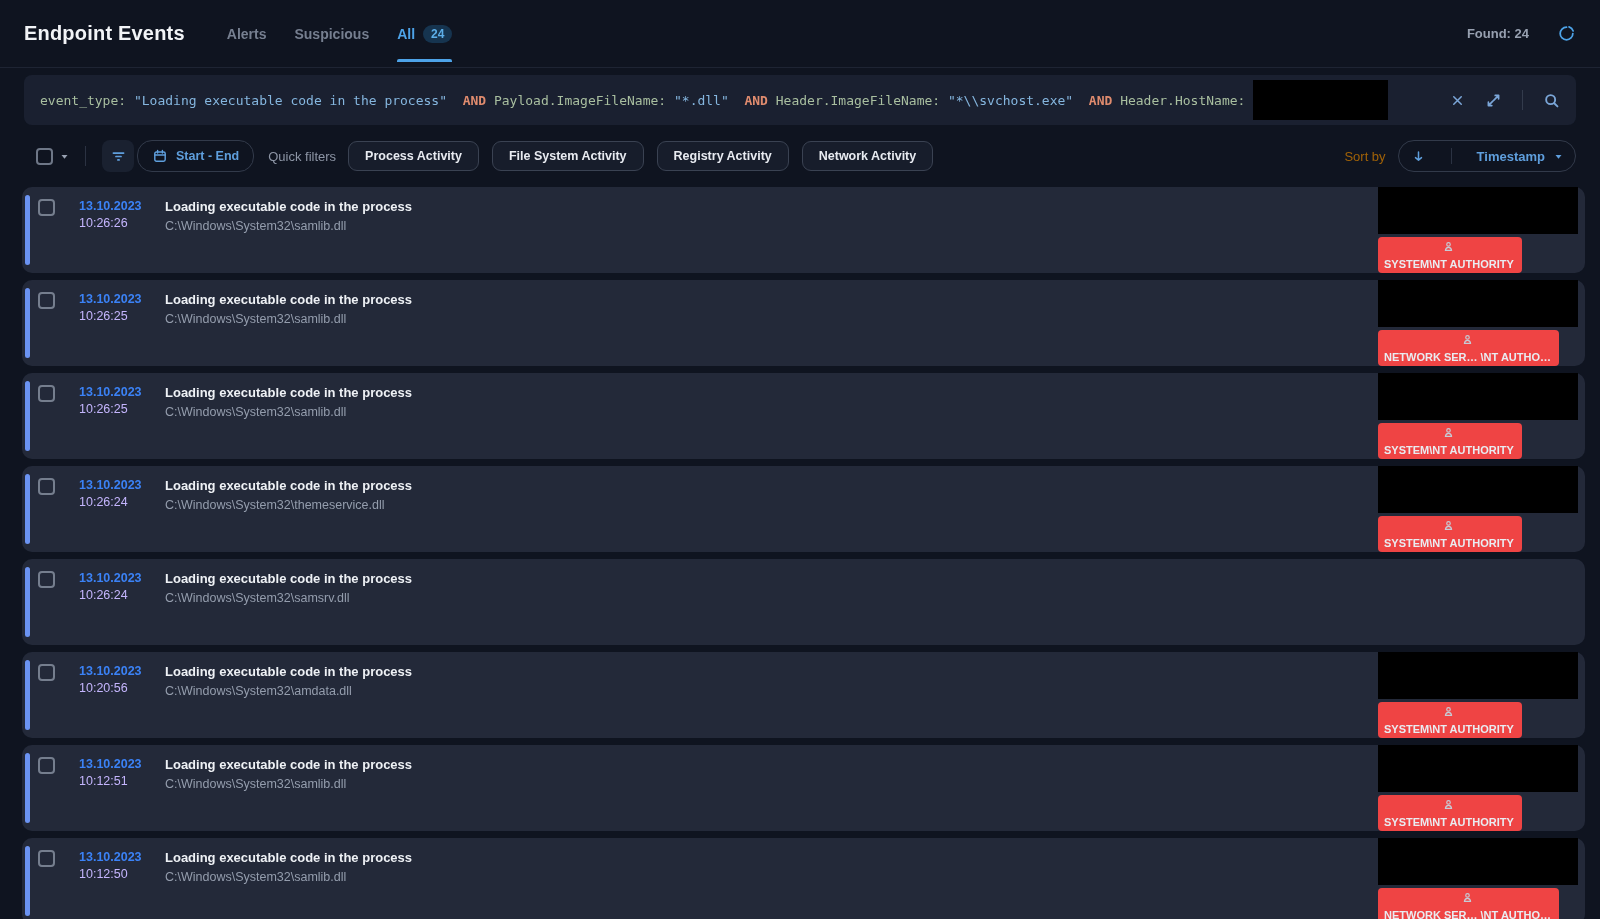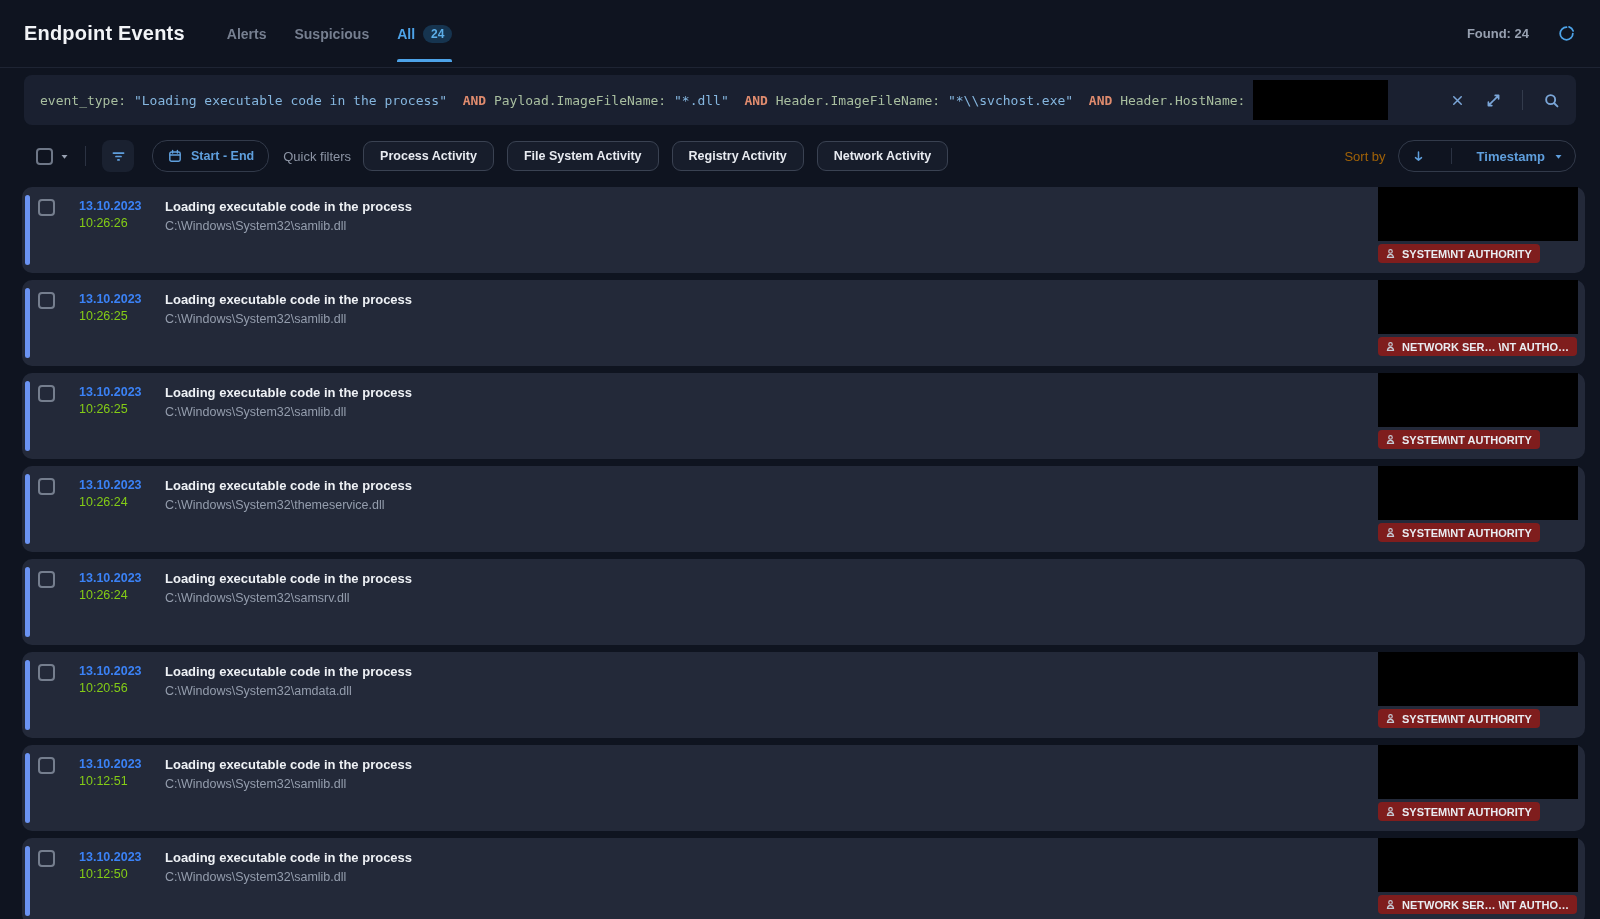--- a/index.html
+++ b/index.html
@@ -63,21 +63,21 @@
     width:17px; height:17px; border:2px solid #6e7787; border-radius:4px;
     background:transparent; display:inline-block; cursor:pointer; flex:0 0 auto;
   }
   .select-all-caret { color:#98a1b1; margin-left:7px; cursor:pointer; }
   .filter-row .vdiv { margin:0 16px; background:#2b3242; }
   .icon-btn {
     width:32px; height:32px; border:none; border-radius:8px; background:#1a2130;
     color:#5f9fdd; display:flex; align-items:center; justify-content:center; cursor:pointer;
   }
   .date-btn {
-    margin-left:18px; height:32px; padding:0 14px; border-radius:15px;
+    margin-left:3px; height:32px; padding:0 14px; border-radius:15px;
     border:1px solid #323a4a; background:transparent; color:#5f9fdd;
     display:flex; align-items:center; gap:8px; cursor:pointer;
     font-family:inherit; font-size:12.5px; font-weight:700;
   }
   .qf-label { margin-left:14px; margin-right:4px; font-size:13px; color:#8d95a5; }
   .quick-buttons { display:flex; gap:13px; margin-left:8px; }
   .quick-btn {
     height:30px; padding:0 16px; border-radius:9px; border:1px solid #3a4252;
     background:#171d2b; color:#e8ebf1; font-family:inherit; font-size:12.5px;
     font-weight:700; cursor:pointer; white-space:nowrap;
@@ -97,33 +97,33 @@
     position:relative; margin:0 15px 7px 22px; height:86px;
     background:#232939; border-radius:10px; display:flex; cursor:pointer;
   }
   .accent {
     position:absolute; left:3px; top:8px; bottom:8px; width:5px;
     border-radius:3px; background:#6b93f2;
   }
   .row .checkbox { margin:12px 0 0 16px; border-color:#757e8e; }
   .when { margin-left:24px; margin-top:12px; width:76px; flex:0 0 auto; }
   .when .date { font-size:12.5px; font-weight:700; color:#3b82f6; }
-  .when .time { font-size:12.5px; color:#84cc16; margin-top:3px; }
+  .when .time { font-size:12.5px; color:#c4b5fd; margin-top:3px; }
   .what { margin-left:10px; margin-top:12px; min-width:0; }
   .what .title { font-size:13px; font-weight:700; color:#eef1f5; }
   .what .path  { font-size:12.5px; color:#949dad; margin-top:5px; }
   .who {
     margin-left:auto; margin-right:7px; width:200px; flex:0 0 auto;
     display:flex; flex-direction:column; align-items:flex-start;
   }
   .redacted-box { width:200px; height:54px; background:#000; }
   .user-badge {
     margin-top:3px; display:inline-flex; align-items:center; gap:5px;
-    background:#7f1d1d; border-radius:4px; padding:3px 8px 3px 6px;
-    font-size:11px; font-weight:700; color:#e9ecf1; white-space:nowrap; max-width:200px;
+    background:#ef4444; border-radius:4px; padding:3px 8px 3px 6px;
+    font-size:11px; font-weight:700; color:#e9ecf1; white-space:nowrap; max-width:200px;flex-direction:column;
   }
   .user-badge .icon { color:#c6ccd6; flex:0 0 auto; }
   svg { display:block; }
 </style>
 </head>
 <body>
 
 <header class="header">
   <h1 class="page-title">Endpoint Events</h1>
   <nav class="tabs">

